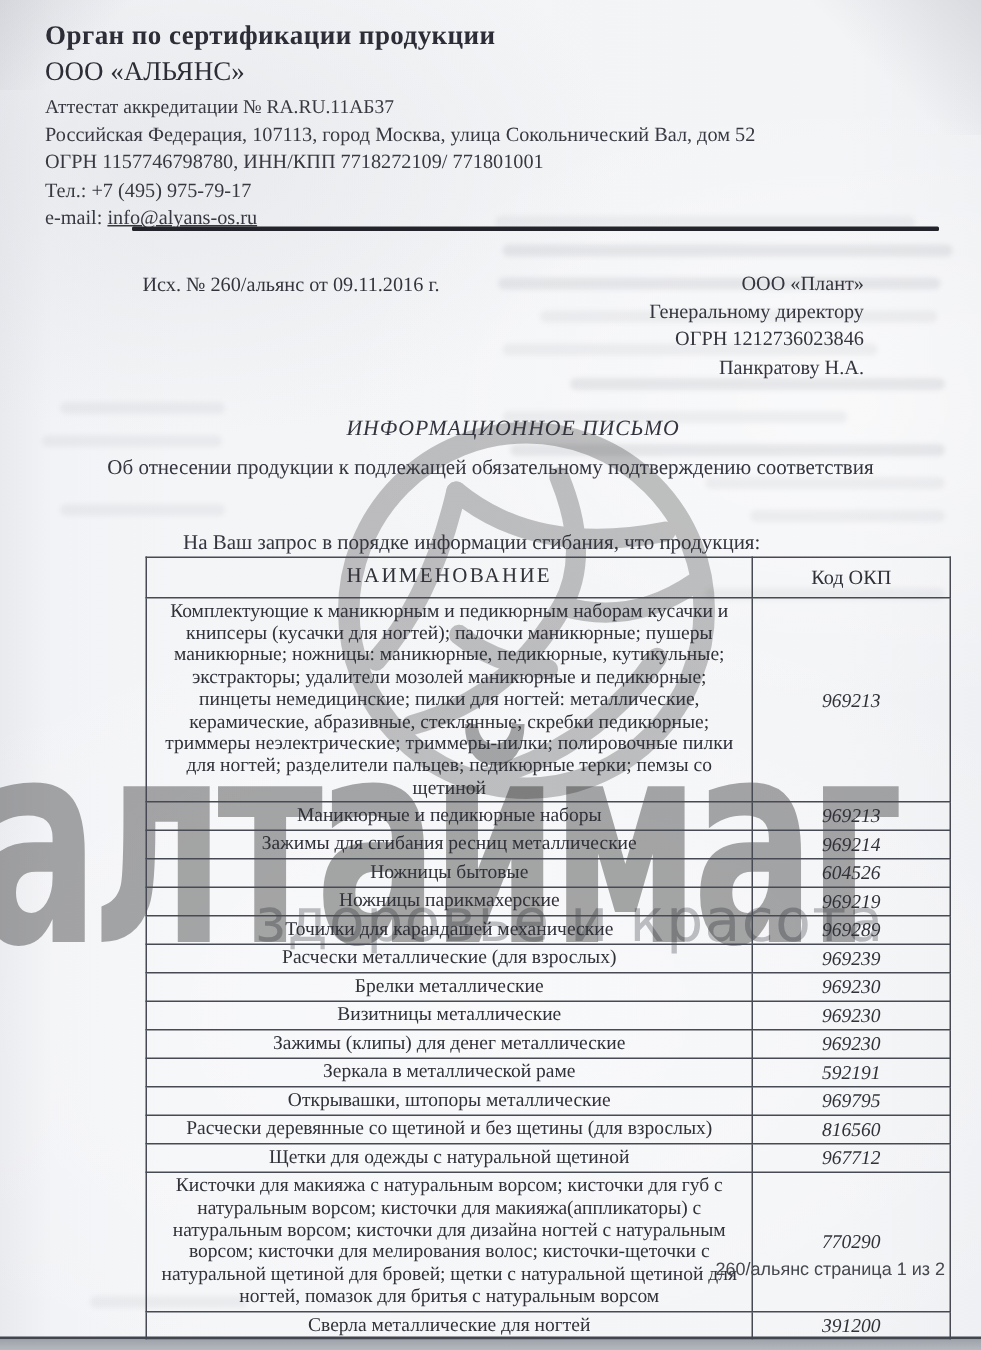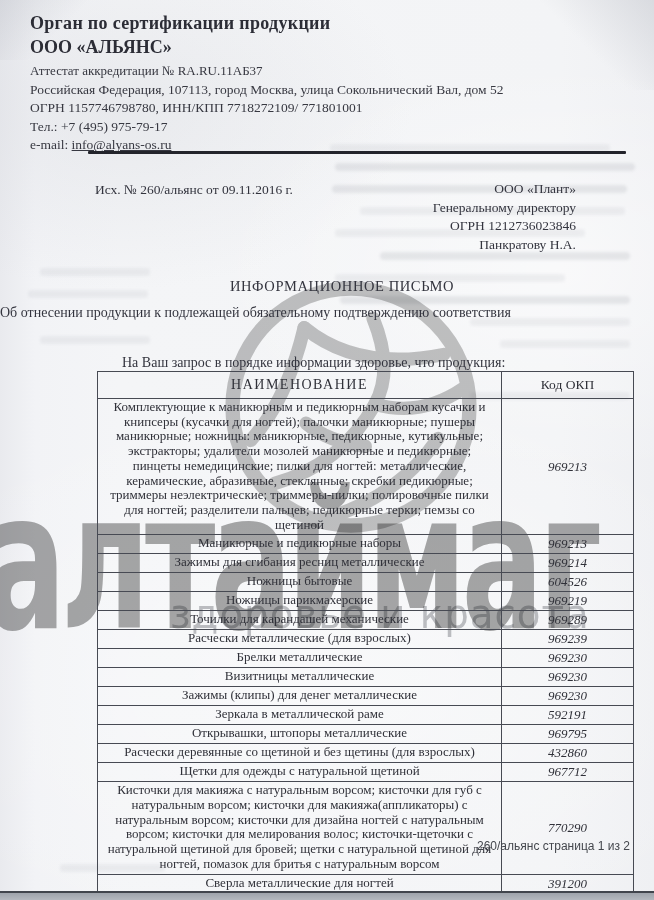--- a/index.html
+++ b/index.html
@@ -21,33 +21,33 @@
   .page-bottom-edge{position:absolute;left:0;top:891px;width:654px;height:2px;background:#41454d;}
   .desk-strip{position:absolute;left:0;top:893px;width:654px;height:7px;background:linear-gradient(#9ea3ab,#b4b8bf);}
   .fold-tr{position:absolute;right:0;top:0;width:120px;height:90px;
     background:linear-gradient(225deg, rgba(190,193,200,.45) 0%, rgba(190,193,200,0) 55%);}
   .fold-tl{position:absolute;left:0;top:0;width:90px;height:60px;
     background:linear-gradient(135deg, rgba(185,188,196,.4) 0%, rgba(185,188,196,0) 60%);}
 
   
   .letterhead{position:absolute;left:30px;top:13px;width:624px;text-align:left;}
   .lh-org-type{font-size:18px;font-weight:bold;letter-spacing:.3px;color:#2c2d36;}
-  .lh-org-name{font-size:18px;font-weight:bold;margin-top:3px;color:#2c2d36;}
+  .lh-org-name{font-size:18px;font-weight:normal;margin-top:3px;color:#2c2d36;}
   .lh-line{font-size:13.5px;margin-top:2.5px;color:#373841;}
   .lh-line.first{margin-top:5px;font-size:13px;}
   .lh-email a{color:#373841;text-decoration:underline;}
   .rule{position:absolute;left:88px;top:151px;width:538px;height:3px;background:#23242b;border-radius:1px;}
 
   
   .ref{position:absolute;left:95px;top:182px;font-size:13.5px;}
   .recipient{position:absolute;right:78px;top:180px;text-align:right;font-size:13.5px;line-height:18.5px;}
 
   
-  .doc-title{position:absolute;left:30px;top:278px;width:624px;text-align:center;font-size:14.5px;letter-spacing:.6px;}
-  .doc-subject{position:absolute;left:0px;top:305px;width:654px;text-align:left;font-size:14px;}
+  .doc-title{position:absolute;left:30px;top:278px;width:624px;text-align:center;font-size:14.5px;letter-spacing:.6px;font-style:italic;}
+  .doc-subject{position:absolute;left:0px;top:305px;width:654px;text-align:center;font-size:14px;}
   .intro{position:absolute;left:122px;top:355px;font-size:14px;}
 
   
   .tbl-wrap{position:absolute;left:97px;top:371px;width:530px;}
   table.okp{border-collapse:collapse;width:530px;table-layout:fixed;}
   table.okp td,table.okp th{border:1.2px solid #474a53;vertical-align:middle;}
   table.okp th{font-weight:normal;}
   th.h-name{width:401px;font-size:14px;letter-spacing:1.5px;text-align:center;height:24px;color:#303139;}
   th.h-code{width:129px;font-size:13.5px;text-align:center;color:#303139;}
   td.c-name{font-size:13px;line-height:14.7px;padding:1px 7px 2px 7px;text-align:center;color:#303139;}
@@ -131,21 +131,21 @@
   <div class="ref">Исх. № 260/альянс от 09.11.2016 г.</div>
   <div class="recipient">
       <div>ООО «Плант»</div>
       <div>Генеральному директору</div>
       <div>ОГРН 1212736023846</div>
       <div>Панкратову Н.А.</div>
     </div>
 
   <div class="doc-title">ИНФОРМАЦИОННОЕ ПИСЬМО</div>
   <div class="doc-subject">Об отнесении продукции к подлежащей обязательному подтверждению соответствия</div>
-  <div class="intro">На Ваш запрос в порядке информации здоровье, что продукция:</div>
+  <div class="intro">На Ваш запрос в порядке информации сгибания, что продукция:</div>
 
   <div class="tbl-wrap">
     <table class="okp">
       <thead>
         <tr>
           <th class="h-name">НАИМЕНОВАНИЕ</th>
           <th class="h-code">Код ОКП</th>
         </tr>
       </thead>
       <tbody id="okp-body">
@@ -192,21 +192,21 @@
           <tr>
             <td class="c-name">Зеркала в металлической раме</td>
             <td class="c-code">592191</td>
           </tr>
           <tr>
             <td class="c-name">Открывашки, штопоры металлические</td>
             <td class="c-code">969795</td>
           </tr>
           <tr>
             <td class="c-name">Расчески деревянные со щетиной и без щетины (для взрослых)</td>
-            <td class="c-code">432860</td>
+            <td class="c-code">816560</td>
           </tr>
           <tr>
             <td class="c-name">Щетки для одежды с натуральной щетиной</td>
             <td class="c-code">967712</td>
           </tr>
           <tr>
             <td class="c-name">Кисточки для макияжа с натуральным ворсом; кисточки для губ с натуральным ворсом; кисточки для макияжа(аппликаторы) с натуральным ворсом; кисточки для дизайна ногтей с натуральным ворсом; кисточки для мелирования волос; кисточки-щеточки с натуральной щетиной для бровей; щетки с натуральной щетиной для ногтей, помазок для бритья с  натуральным ворсом</td>
             <td class="c-code">770290</td>
           </tr>
           <tr>

